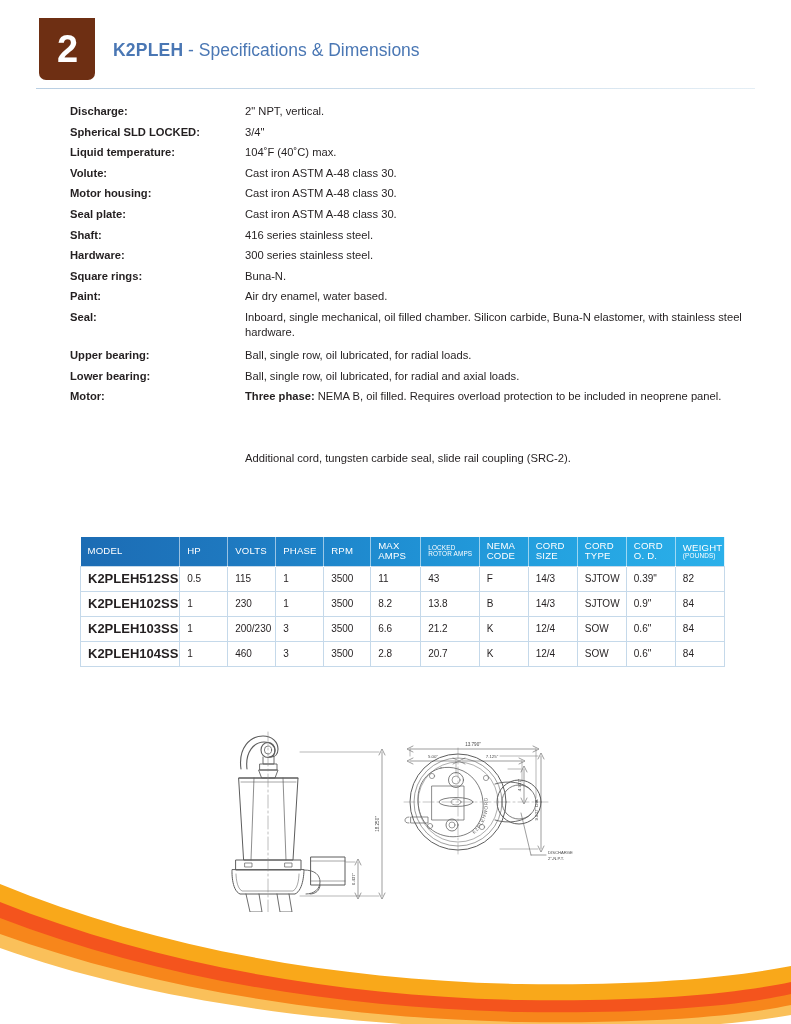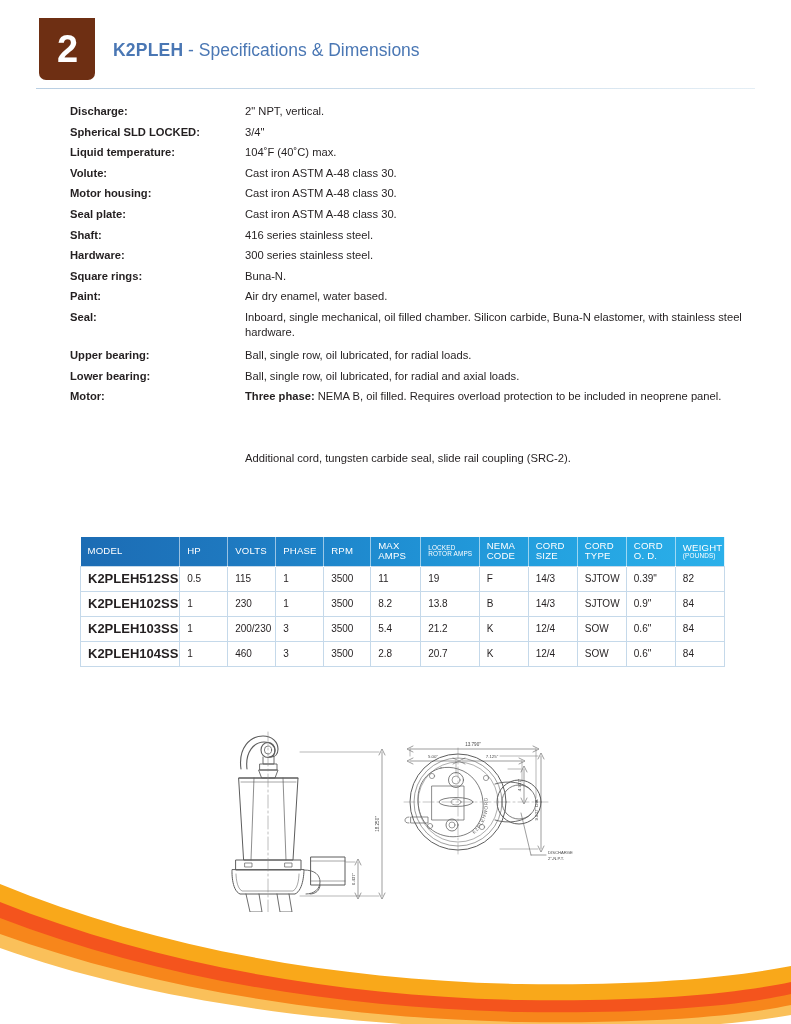--- a/index.html
+++ b/index.html
@@ -290,21 +290,21 @@
       </tr>
     </thead>
     <tbody>
       <tr>
         <td class="model-cell">K2PLEH512SS</td>
         <td>0.5</td>
         <td>115</td>
         <td>1</td>
         <td>3500</td>
         <td>11</td>
-        <td>19</td>
+        <td>43</td>
         <td>F</td>
         <td>14/3</td>
         <td>SJTOW</td>
         <td>0.39"</td>
         <td>82</td>
       </tr>
       <tr>
         <td class="model-cell">K2PLEH102SS</td>
         <td>1</td>
         <td>230</td>
@@ -317,21 +317,21 @@
         <td>SJTOW</td>
         <td>0.9"</td>
         <td>84</td>
       </tr>
       <tr>
         <td class="model-cell">K2PLEH103SS</td>
         <td>1</td>
         <td>200/230</td>
         <td>3</td>
         <td>3500</td>
-        <td>5.4</td>
+        <td>6.6</td>
         <td>21.2</td>
         <td>K</td>
         <td>12/4</td>
         <td>SOW</td>
         <td>0.6"</td>
         <td>84</td>
       </tr>
       <tr>
         <td class="model-cell">K2PLEH104SS</td>
         <td>1</td>

